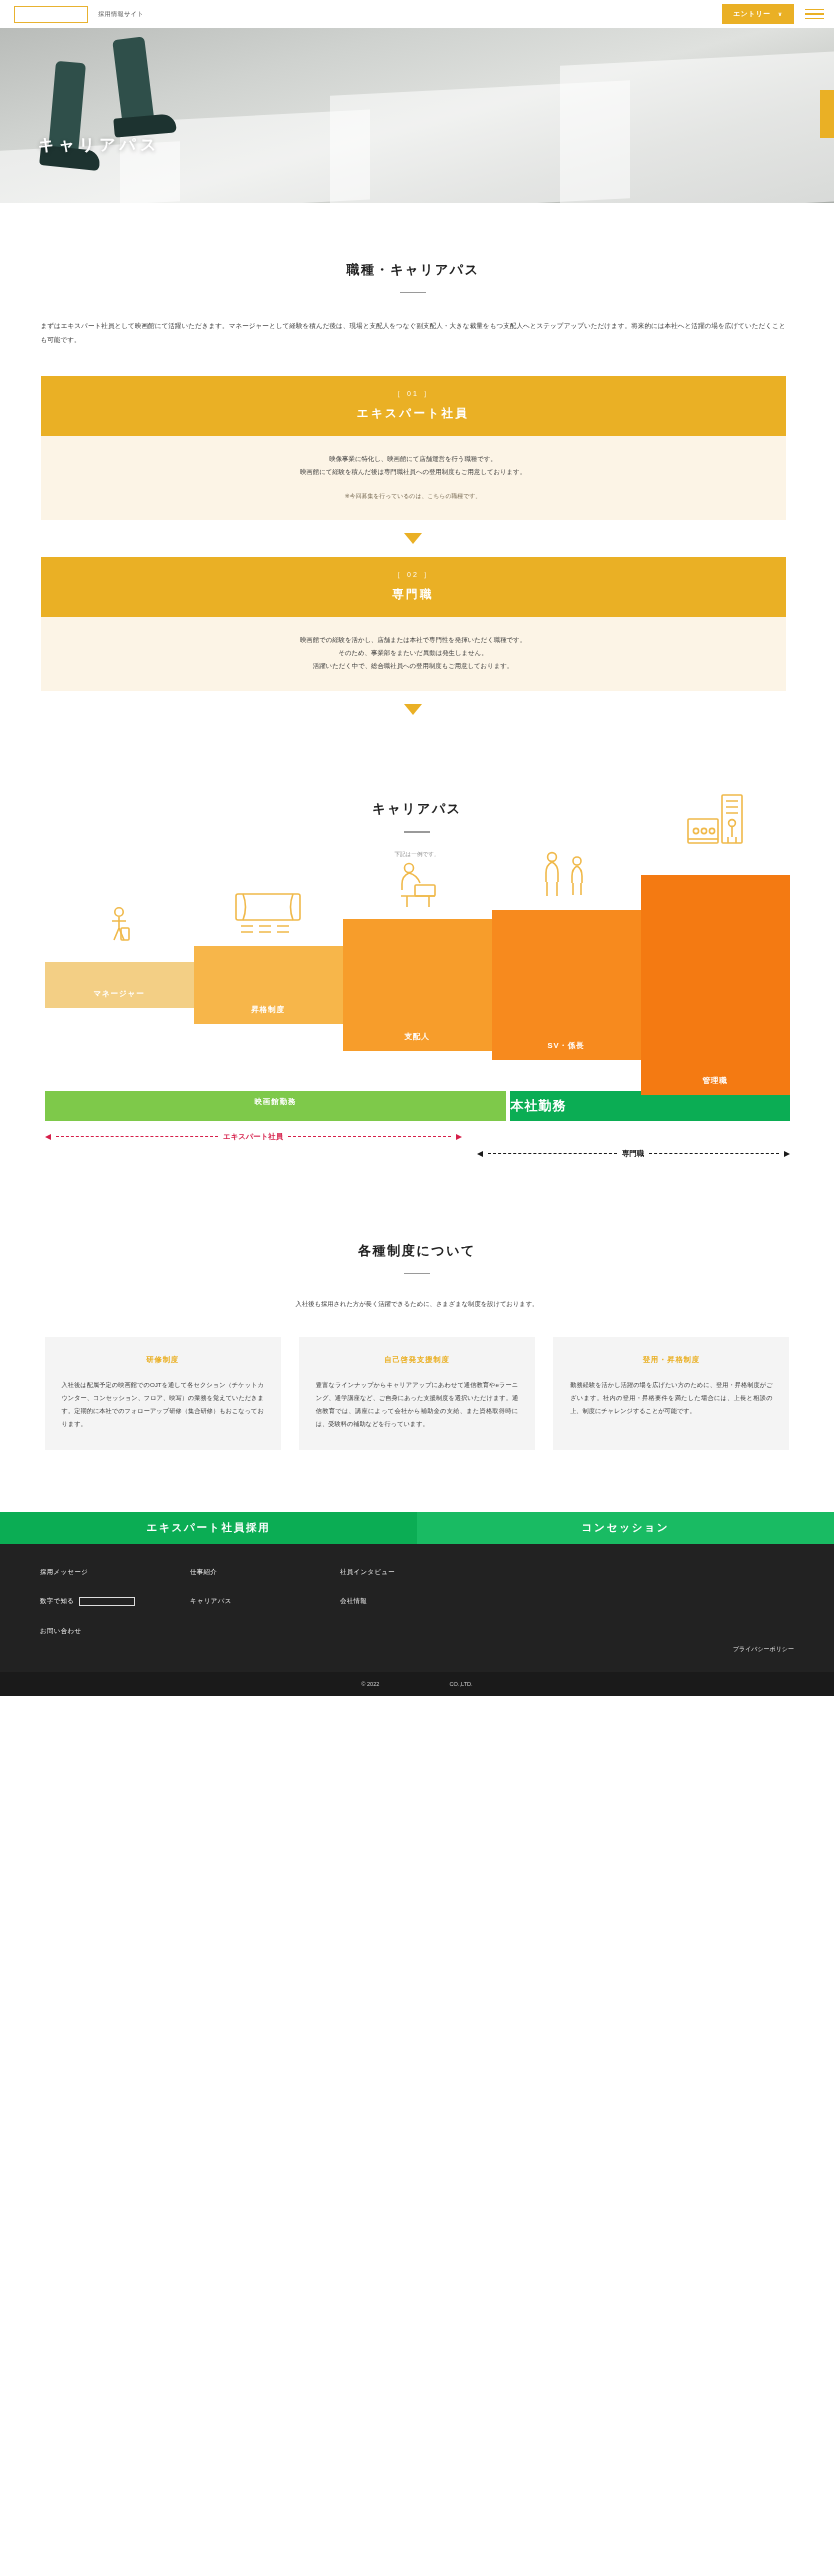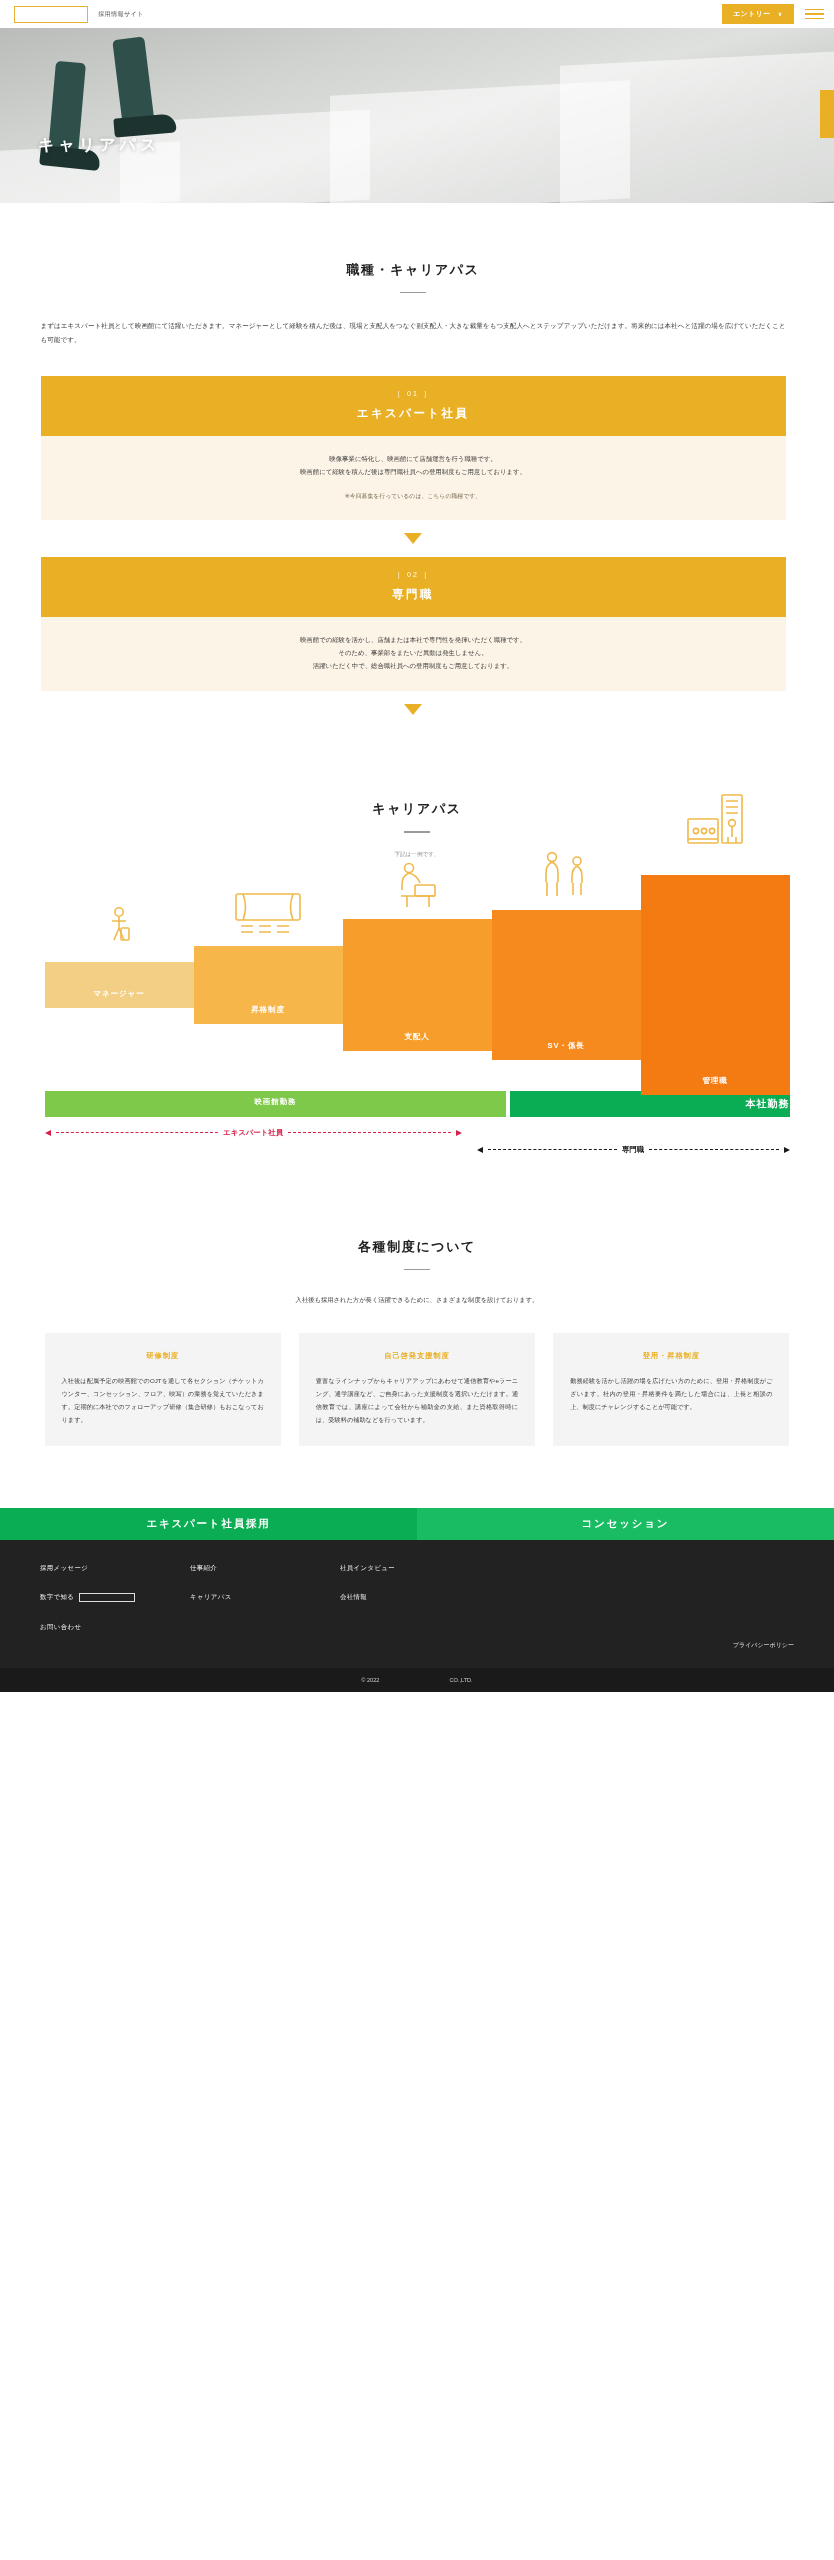--- a/index.html
+++ b/index.html
@@ -116,22 +116,22 @@
   .st1 .fill{background:#f3cf85;} .st2 .fill{background:#f7b64a;}
   .st3 .fill{background:#f79d2b;} .st4 .fill{background:#f78a1e;}
   .st5 .fill{background:#f47a12;}
 
   .work-row{display:flex;max-width:745px;margin:6px auto 0;gap:4px;}
   .work-cinema{
     flex:0 0 62%;background:#7ec94a;color:#fff;text-align:center;
     font-size:7.4px;font-weight:bold;letter-spacing:1px;padding:6px 0;
   }
   .work-hq{
-    flex:1;background:#0bad54;color:#fff;text-align:right;
-    font-size:10px;font-weight:bold;letter-spacing:1px;padding:6px 0;
+    flex:1;background:#0bad54;color:#fff;text-align:left;
+    font-size:13px;font-weight:bold;letter-spacing:1px;padding:6px 0;
   }
 
   .arrow-row{max-width:745px;margin:11px auto 0;position:relative;height:34px;}
   .arrow-line{
     display:flex;align-items:center;gap:5px;position:absolute;
   }
   .arrow-line .dash{
     flex:1;border-top:1.6px dashed currentColor;height:0;min-width:42px;
   }
   .arrow-line .tip-l,.arrow-line .tip-r{width:0;height:0;}

